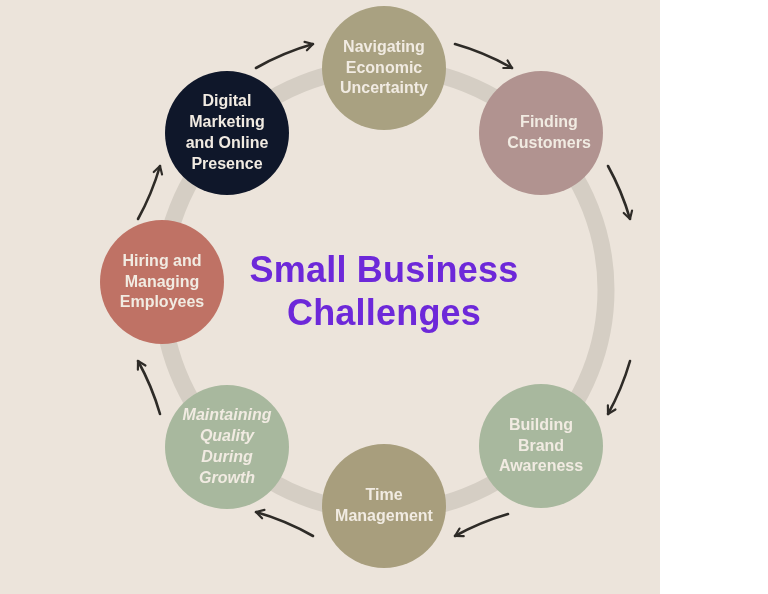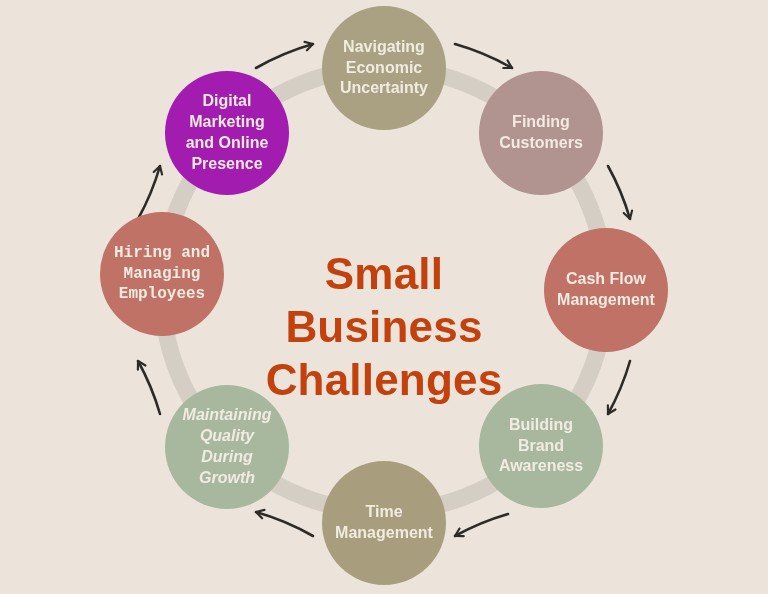--- a/index.html
+++ b/index.html
@@ -5,21 +5,21 @@
   html, body {
     margin: 0;
     padding: 0;
     width: 768px;
     height: 594px;
     overflow: hidden;
     font-family: "Liberation Sans", "DejaVu Sans", sans-serif;
   }
   .canvas {
     position: relative;
-    width: 768px;
+    width: 660px;
     height: 594px;
     background: #ece4db;
   }
   .svg-layer {
     position: absolute;
     left: 0; top: 0;
     width: 768px; height: 594px;
   }
   .node {
     position: absolute;
@@ -34,38 +34,38 @@
     box-sizing: border-box;
   }
   .node .label {
     width: 108px;
     font-size: 16px;
     font-weight: bold;
     line-height: 1.3;
     color: #f1ebe2;
   }
   .node-0 { left: 322px; top: 6px; }
-  .node-1 { left: 479px; top: 71px; }
+  .node-1 { left: 479px; top: 71px; justify-content: flex-end; }
   .node-2 { left: 544px; top: 228px; }
   .node-3 { left: 479px; top: 384px; }
-  .node-4 { left: 322px; top: 461px; }
+  .node-4 { left: 322px; top: 444px; }
   .node-5 { left: 165px; top: 385px; font-style: italic; }
-  .node-6 { left: 100px; top: 212px; font-family: Liberation Mono, monospace; }
+  .node-6 { left: 100px; top: 220px; }
   .node-7 { left: 165px; top: 71px; }
   .center-title {
     position: absolute;
     left: 234px;
     top: 248px;
     width: 300px;
     text-align: center;
-    font-size: 44px;
+    font-size: 36px;
     font-weight: bold;
     line-height: 1.2;
     letter-spacing: 0.2px;
-    color: #c2410c;
+    color: #6d28d9;
   }
 </style>
 </head>
 <body>
 
 <div class="canvas">
 
   <svg class="svg-layer" viewBox="0 0 768 594" xmlns="http://www.w3.org/2000/svg">
     <defs>
       <marker id="ah" viewBox="0 0 12 12" refX="9" refY="6" markerWidth="5" markerHeight="5" orient="auto-start-reverse">
@@ -88,39 +88,36 @@
   </svg>
 
   <div class="node node-0" style="background-color: rgb(169, 161, 129);">
     <div class="label">Navigating Economic Uncertainty</div>
   </div>
 
   <div class="node node-1" style="background-color: rgb(177, 147, 144);">
     <div class="label">Finding Customers</div>
   </div>
 
-  <div class="node node-2" style="background-color: rgb(191, 114, 101);">
-    <div class="label">Cash Flow Management</div>
-  </div>
 
   <div class="node node-3" style="background-color: rgb(168, 184, 158);">
     <div class="label">Building Brand Awareness</div>
   </div>
 
   <div class="node node-4" style="background-color: rgb(168, 158, 125);">
     <div class="label">Time Management</div>
   </div>
 
   <div class="node node-5" style="background-color: rgb(168, 184, 158);">
     <div class="label">Maintaining Quality During Growth</div>
   </div>
 
   <div class="node node-6" style="background-color: rgb(191, 114, 101);">
     <div class="label">Hiring and Managing Employees</div>
   </div>
 
-  <div class="node node-7" style="background-color: #a21caf;">
+  <div class="node node-7" style="background-color: #0f172a;">
     <div class="label">Digital Marketing and Online Presence</div>
   </div>
 
   <div class="center-title">Small Business Challenges</div>
 
 </div>
 
 </body></html>

